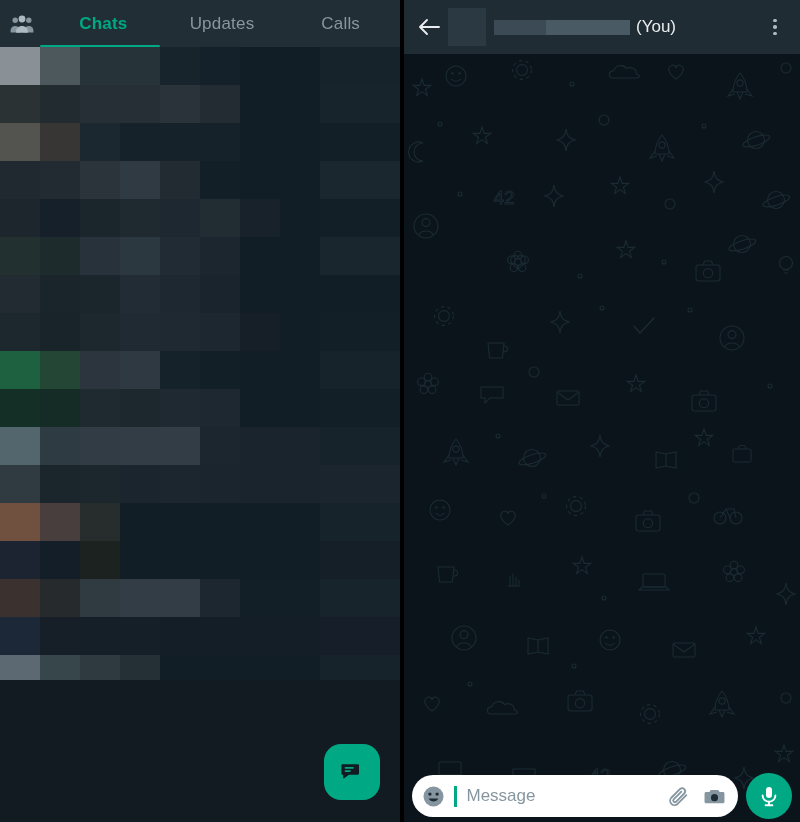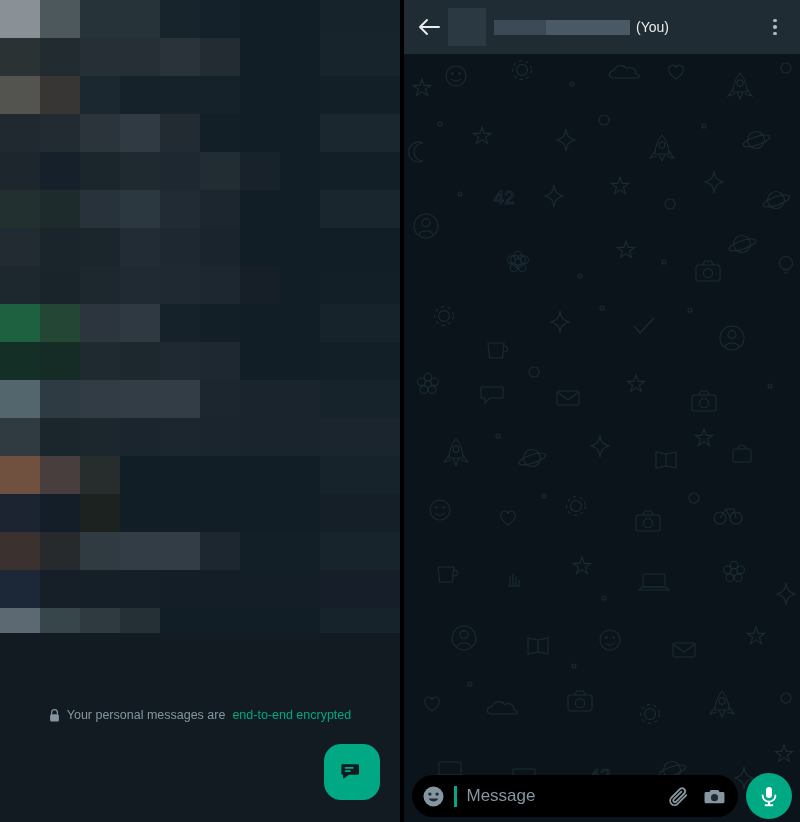--- a/index.html
+++ b/index.html
@@ -136,21 +136,21 @@
     align-items: center;
     gap: 6px;
     height: 22px;
   }
   #contact-name-redaction {
     width: 136px; height: 15px;
     background: linear-gradient(90deg, #3B4A54 0%, #3B4A54 38%, #4A5A64 38%, #4A5A64 100%);
     flex: 0 0 136px;
   }
   #contact-you-label {
-    font-size: 14px;
+    font-size: 17px;
     color: #E9EDEF;
     white-space: nowrap;
   }
   #contact-subtitle {
     font-size: 13px;
     color: #E9EDEF;
     margin-top: 2px;
   }
   #overflow-menu-button {
     width: 34px; height: 54px;
@@ -183,21 +183,21 @@
     height: 52px;
     display: flex;
     align-items: center;
     padding: 0 8px 0 8px;
     gap: 8px;
     z-index: 6;
   }
   #message-input-pill {
     flex: 1 1 auto;
     height: 42px;
-    background: #000000;
+    background: #ffffff;
     border-radius: 21px;
     display: flex;
     align-items: center;
     padding: 0 12px 0 10px;
     gap: 6px;
     min-width: 0;
   }
   #emoji-icon { flex: 0 0 23px; display: flex; align-items: center; }
   #text-cursor {
     width: 2.5px; height: 21px;
@@ -228,20 +228,38 @@
     border: none; cursor: pointer;
   }
 </style>
 </head>
 <body>
 
 <div id="app">
 
   <div id="left-pane">
 
+    <div id="tab-bar">
+      <div id="communities-icon">
+        <svg width="24" height="18" viewBox="0 0 24 18" aria-hidden="true">
+          <circle cx="5.2" cy="5.2" r="2.7" fill="#8696A0"></circle>
+          <circle cx="18.8" cy="5.2" r="2.7" fill="#8696A0"></circle>
+          <circle cx="12" cy="4.0" r="3.4" fill="#AEBAC1"></circle>
+          <path d="M0.6 15.4c0-2.6 2.1-4.3 4.6-4.3s4.6 1.7 4.6 4.3v2H0.6z" fill="#8696A0"></path>
+          <path d="M14.2 15.4c0-2.6 2.1-4.3 4.6-4.3s4.6 1.7 4.6 4.3v2h-9.2z" fill="#8696A0"></path>
+          <path d="M6.2 16.2c0-3.1 2.6-5.2 5.8-5.2s5.8 2.1 5.8 5.2v1.6H6.2z" fill="#AEBAC1"></path>
+        </svg>
+      </div>
+
+      <div class="tab active">Chats</div>
+      <div class="tab">Updates</div>
+      <div class="tab">Calls</div>
+
+      <div id="tab-indicator"></div>
+    </div>
 
     <div id="chat-list">
         <div class="mosaic-row">
           <div class="mosaic-cell" style="background: rgb(138, 145, 150); width: 40px;"></div>
           <div class="mosaic-cell" style="background: rgb(77, 88, 93); width: 40px;"></div>
           <div class="mosaic-cell" style="background: rgb(38, 52, 58); width: 40px;"></div>
           <div class="mosaic-cell" style="background: rgb(38, 52, 58); width: 40px;"></div>
           <div class="mosaic-cell" style="background: rgb(24, 36, 43); width: 40px;"></div>
           <div class="mosaic-cell" style="background: rgb(21, 33, 42); width: 40px;"></div>
           <div class="mosaic-cell" style="background: rgb(18, 30, 38); width: 40px;"></div>
@@ -436,30 +454,20 @@
           <div class="mosaic-cell" style="background: rgb(37, 47, 54); width: 40px;"></div>
           <div class="mosaic-cell" style="background: rgb(18, 30, 38); width: 40px;"></div>
           <div class="mosaic-cell" style="background: rgb(18, 30, 38); width: 40px;"></div>
           <div class="mosaic-cell" style="background: rgb(18, 30, 38); width: 40px;"></div>
           <div class="mosaic-cell" style="background: rgb(18, 30, 38); width: 40px;"></div>
           <div class="mosaic-cell" style="background: rgb(23, 35, 43); width: 40px;"></div>
           <div class="mosaic-cell" style="background: rgb(23, 35, 43); width: 40px;"></div>
         </div>
       </div>
 
-    <div id="encryption-note">
-      <span id="lock-icon">
-        <svg width="11" height="13" viewBox="0 0 11 13" aria-hidden="true">
-          <path d="M2.6 5.4V3.6a2.9 2.9 0 0 1 5.8 0v1.8" fill="none" stroke="#8696A0" stroke-width="1.25"></path>
-          <rect x="1.1" y="5.3" width="8.8" height="7.1" rx="1.5" fill="#8696A0"></rect>
-        </svg>
-      </span>
-      <span>Your personal messages are</span>
-      <span id="encrypted-link">end-to-end encrypted</span>
-    </div>
 
     <button id="fab-new-chat">
       <svg width="26" height="26" viewBox="0 0 26 26" aria-hidden="true">
         <path d="M3.6 5.2h15.2c.7 0 1.2.5 1.2 1.2v8.1c0 .7-.5 1.2-1.2 1.2H9.9l-4.7 3.6c-.5.4-1.1 0-1.1-.6v-3H3.6c-.7 0-1.2-.5-1.2-1.2V6.4c0-.7.5-1.2 1.2-1.2z" fill="#111B21"></path>
           <rect x="5.6" y="8.1" width="9.2" height="1.6" rx="0.8" fill="#00A884"></rect>
           <rect x="5.6" y="11.3" width="6.2" height="1.6" rx="0.8" fill="#00A884"></rect>
       </svg>
     </button>
   </div>
 

